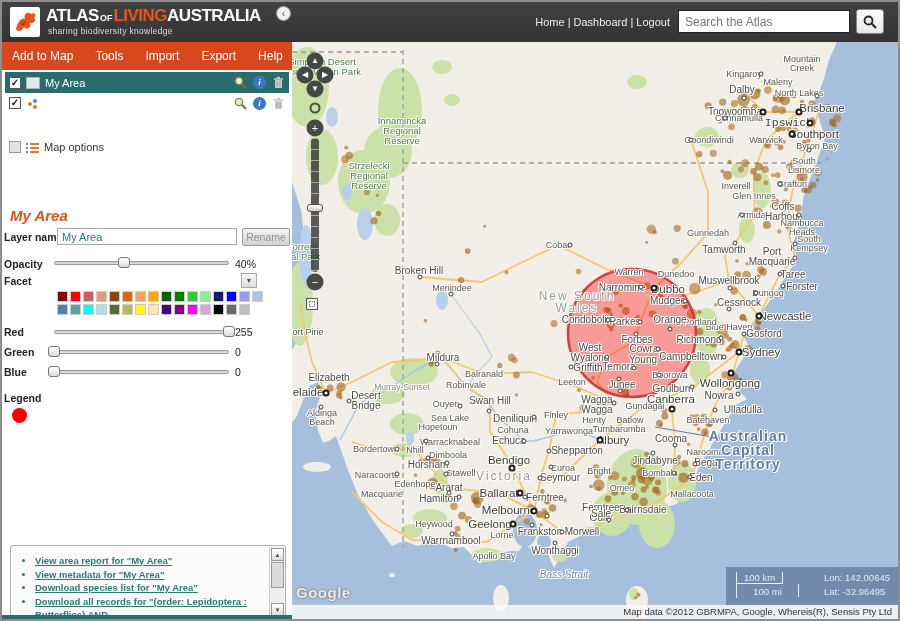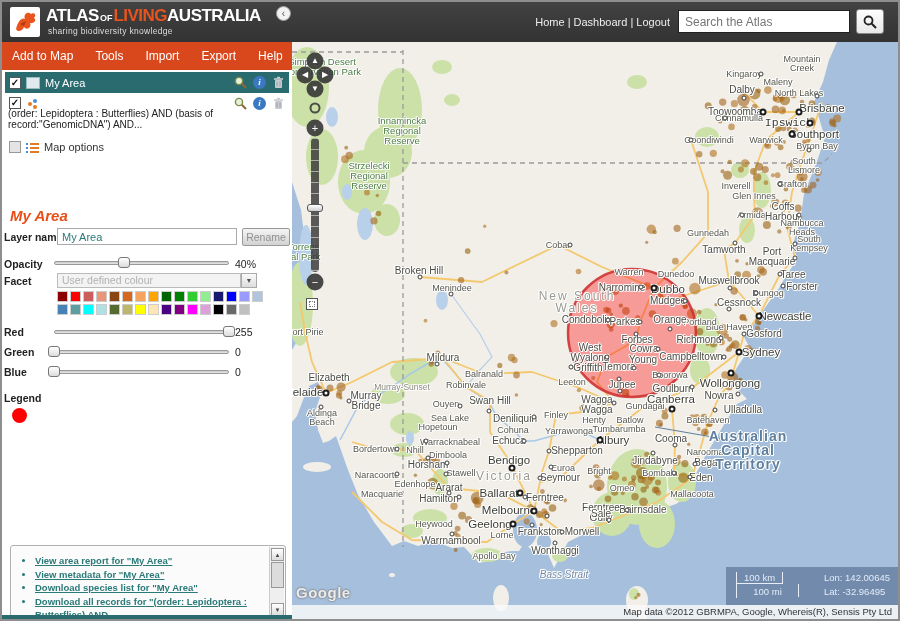--- a/index.html
+++ b/index.html
@@ -171,21 +171,20 @@
         <span class="ic ic-info">i</span>
         <svg class="ic" viewBox="0 0 13 13">
             <rect x="3" y="4" width="7" height="8" rx="1" fill="#c9cdd2"></rect>
             <rect x="2" y="2.2" width="9" height="1.6" fill="#c9cdd2"></rect>
             <rect x="5" y="0.8" width="3" height="1.6" fill="#c9cdd2"></rect>
             <line x1="5" y1="5.5" x2="5" y2="10.5" stroke="#9aa0a8" stroke-width="1"></line>
             <line x1="8" y1="5.5" x2="8" y2="10.5" stroke="#9aa0a8" stroke-width="1"></line>
           </svg>
       </span>
     </div>
-    <div id="query-text">(order: Lepidoptera : Butterflies) AND (basis of record:"GenomicDNA") AND...</div>
 
     <div class="layer-row" id="row-mapoptions">
       <span class="cb gray"></span>
       <span class="list-icon">
         <i style="top:1px"></i>
           <i style="top:5px"></i>
           <i style="top:9px"></i>
           <b style="top:1px"></b>
           <b style="top:5px"></b>
           <b style="top:9px"></b>
@@ -198,21 +197,20 @@
     <div class="flabel" style="top:189px">Layer name</div>
     <input id="layername-input" value="My Area" style="">
     <button id="rename-btn">Rename</button>
 
     <div class="flabel" style="top:216px">Opacity</div>
     <div class="slider-track" style="top:219px"></div>
     <div class="slider-thumb" id="op-thumb" style="top: 215px; left: 116px;"></div>
     <div class="slider-val" style="top:216px">40%</div>
 
     <div class="flabel" style="top:233px">Facet</div>
-    <div id="facet-select">User defined colour</div>
     <div id="facet-arrow">▼</div>
 
     <div id="swatches">
         <div class="swatch" style="background: rgb(139, 0, 0);"></div>
         <div class="swatch" style="background: rgb(255, 0, 0);"></div>
         <div class="swatch" style="background: rgb(205, 92, 92);"></div>
         <div class="swatch" style="background: rgb(233, 150, 122);"></div>
         <div class="swatch" style="background: rgb(139, 69, 19);"></div>
         <div class="swatch" style="background: rgb(210, 105, 30);"></div>
         <div class="swatch" style="background: rgb(244, 164, 96);"></div>
@@ -843,21 +841,21 @@
         <div class="mk mk-t" style="left: 240px; top: 483px;"></div>
         <div class="lbl town" style="left: 290px; top: 490px;">Morwell</div>
         <div class="mk mk-t" style="left: 270px; top: 490px;"></div>
         <div class="lbl town" style="left: 159px; top: 499px;">Warrnambool</div>
         <div class="mk mk-t" style="left: 160px; top: 492px;"></div>
         <div class="lbl small" style="left: 142px; top: 482px;">Heywood</div>
         <div class="lbl small" style="left: 210px; top: 493px;">Lorne</div>
         <div class="lbl small" style="left: 202px; top: 514px;">Apollo Bay</div>
         <div class="lbl town" style="left: 263px; top: 509px;">Wonthaggi</div>
         <div class="mk mk-t" style="left: 263px; top: 501px;"></div>
-        <div class="lbl town" style="left: 74px; top: 359px;">Murray
+        <div class="lbl town" style="left: 74px; top: 359px;">Desert
 Bridge</div>
         <div class="mk mk-t" style="left: 57px; top: 359px;"></div>
         <div class="lbl town" style="left: 37px; top: 336px;">Elizabeth</div>
         <div class="lbl city" style="left: 9px; top: 350px;">Adelaide</div>
         <div class="mk mk-c" style="left: 34px; top: 351px;"></div>
         <div class="lbl small" style="left: 30px; top: 376px;">Aldinga
 Beach</div>
         <div class="mk mk-t" style="left: 29px; top: 365px;"></div>
         <div class="lbl small" style="left: 13px; top: 290px;">Port Pirie</div>
         <div class="lbl small" style="left: 84px; top: 407px;">Bordertown</div>

